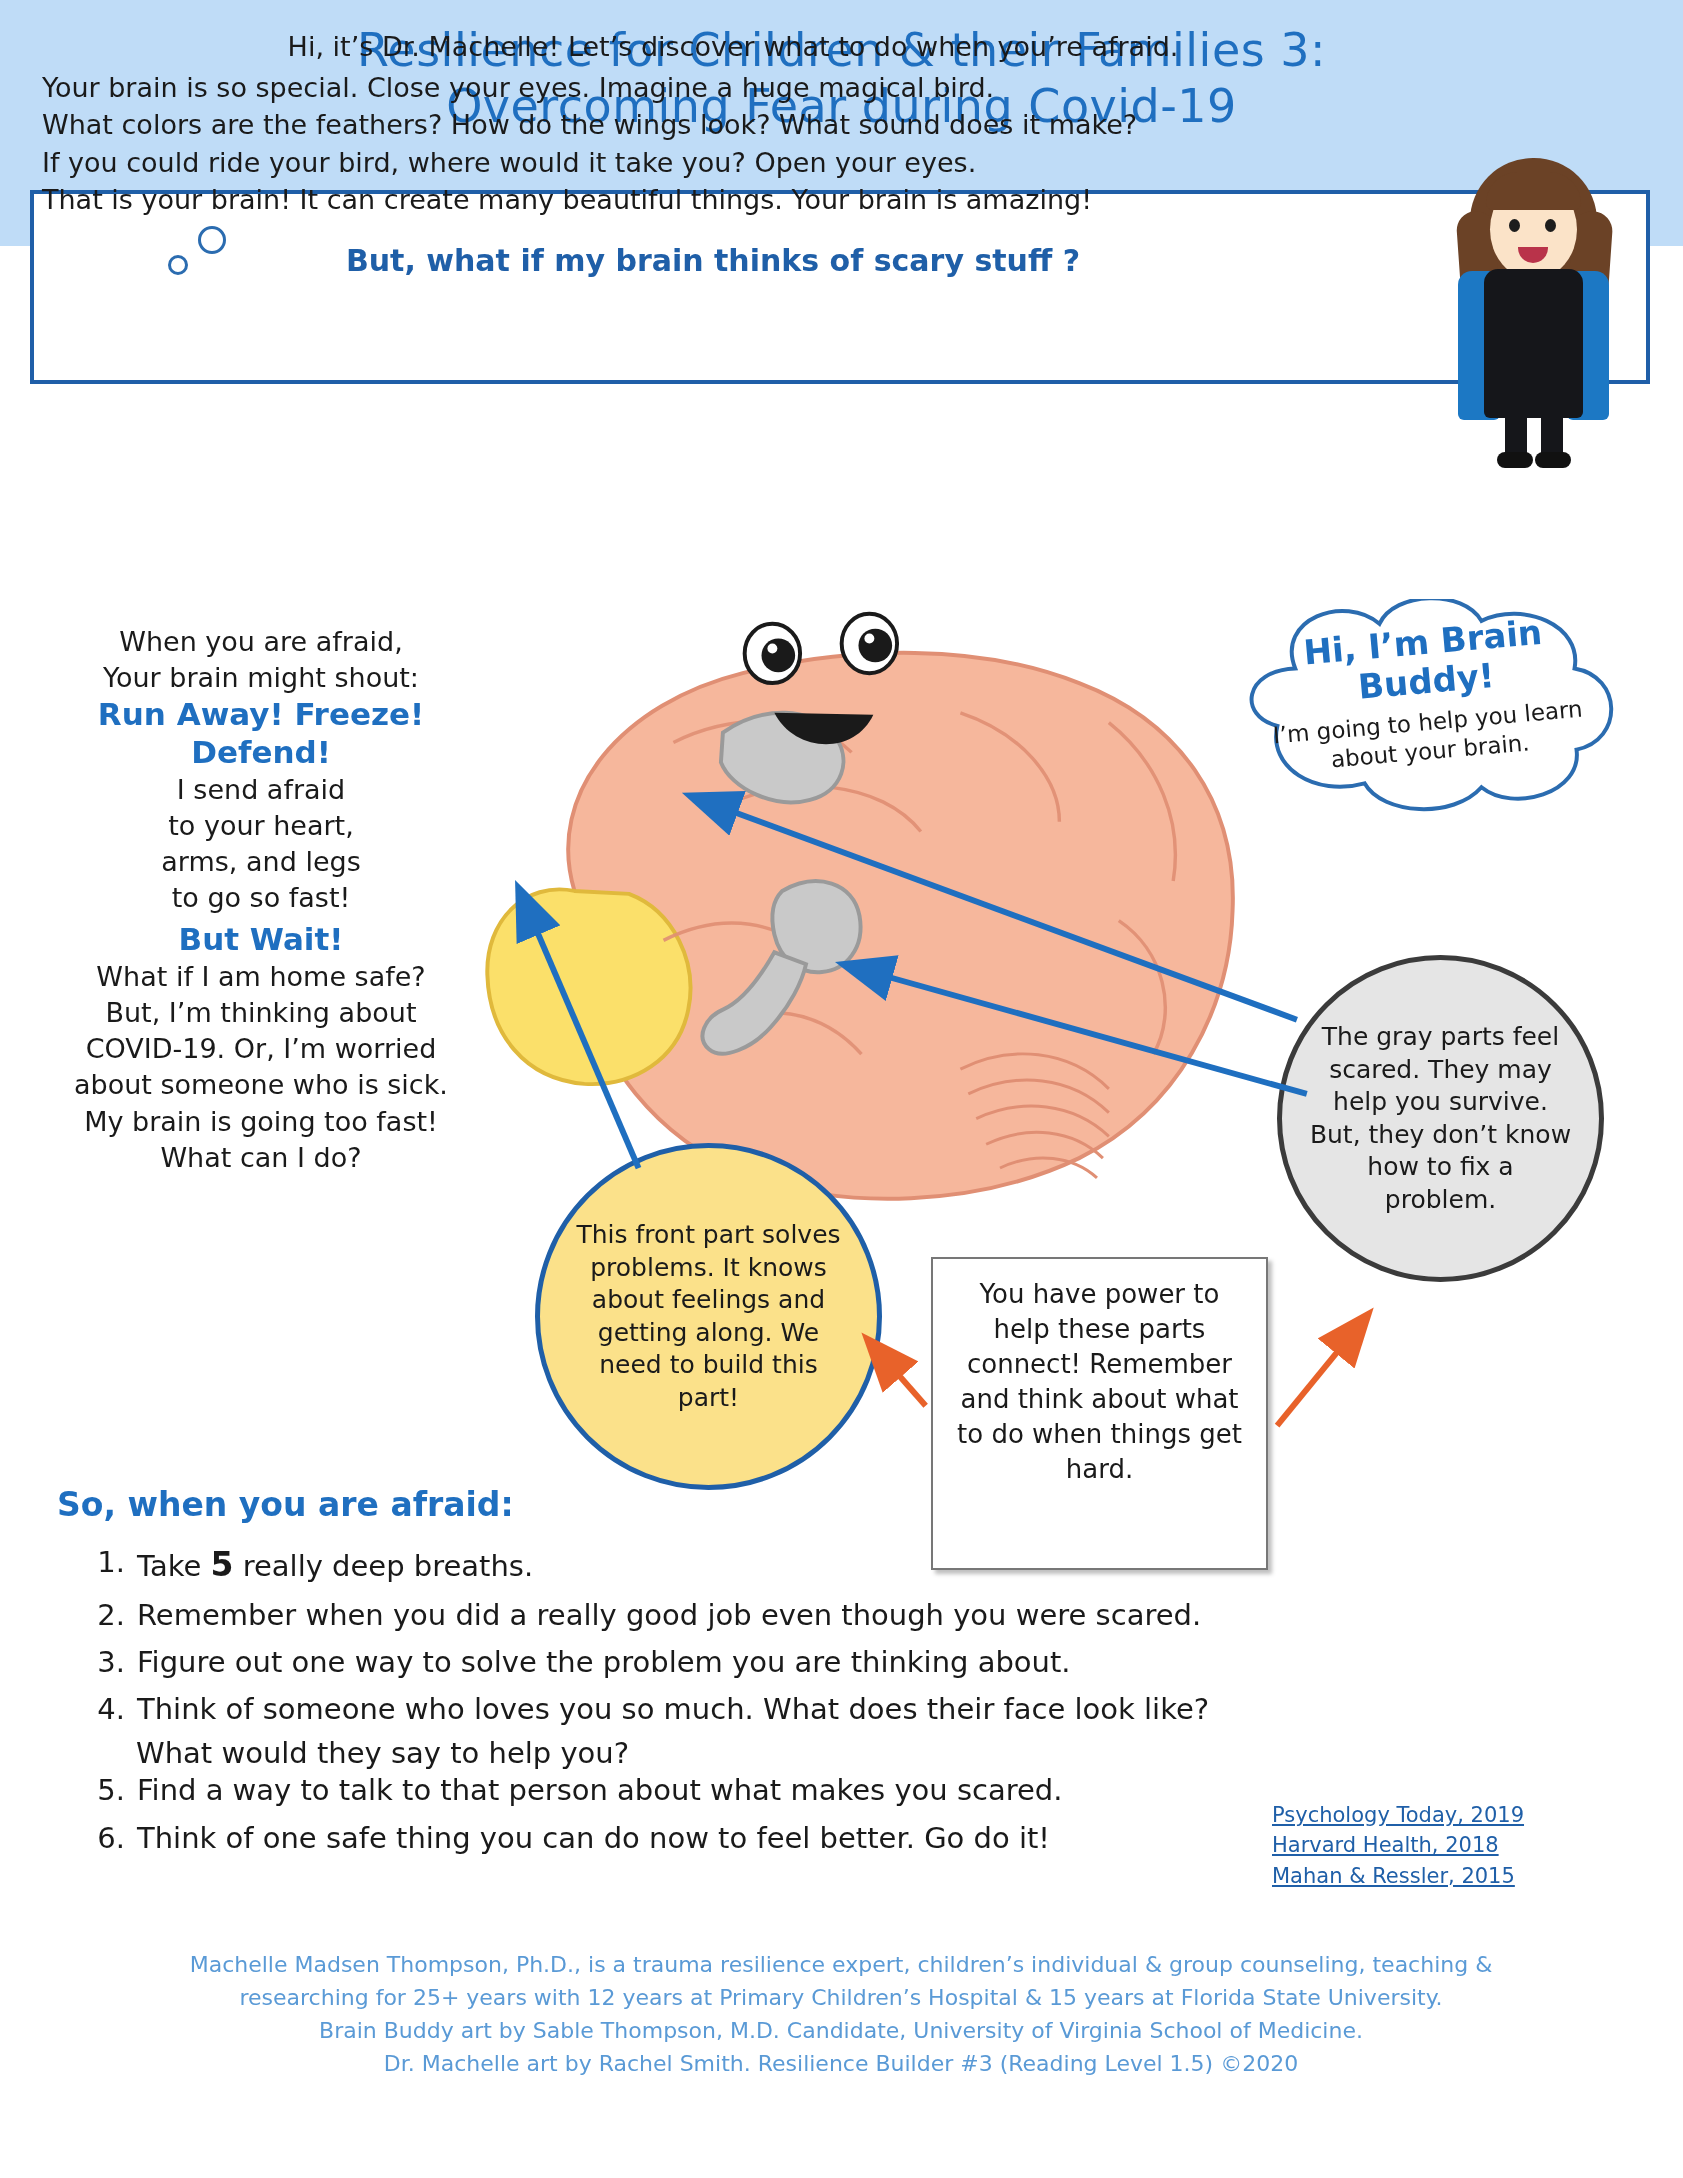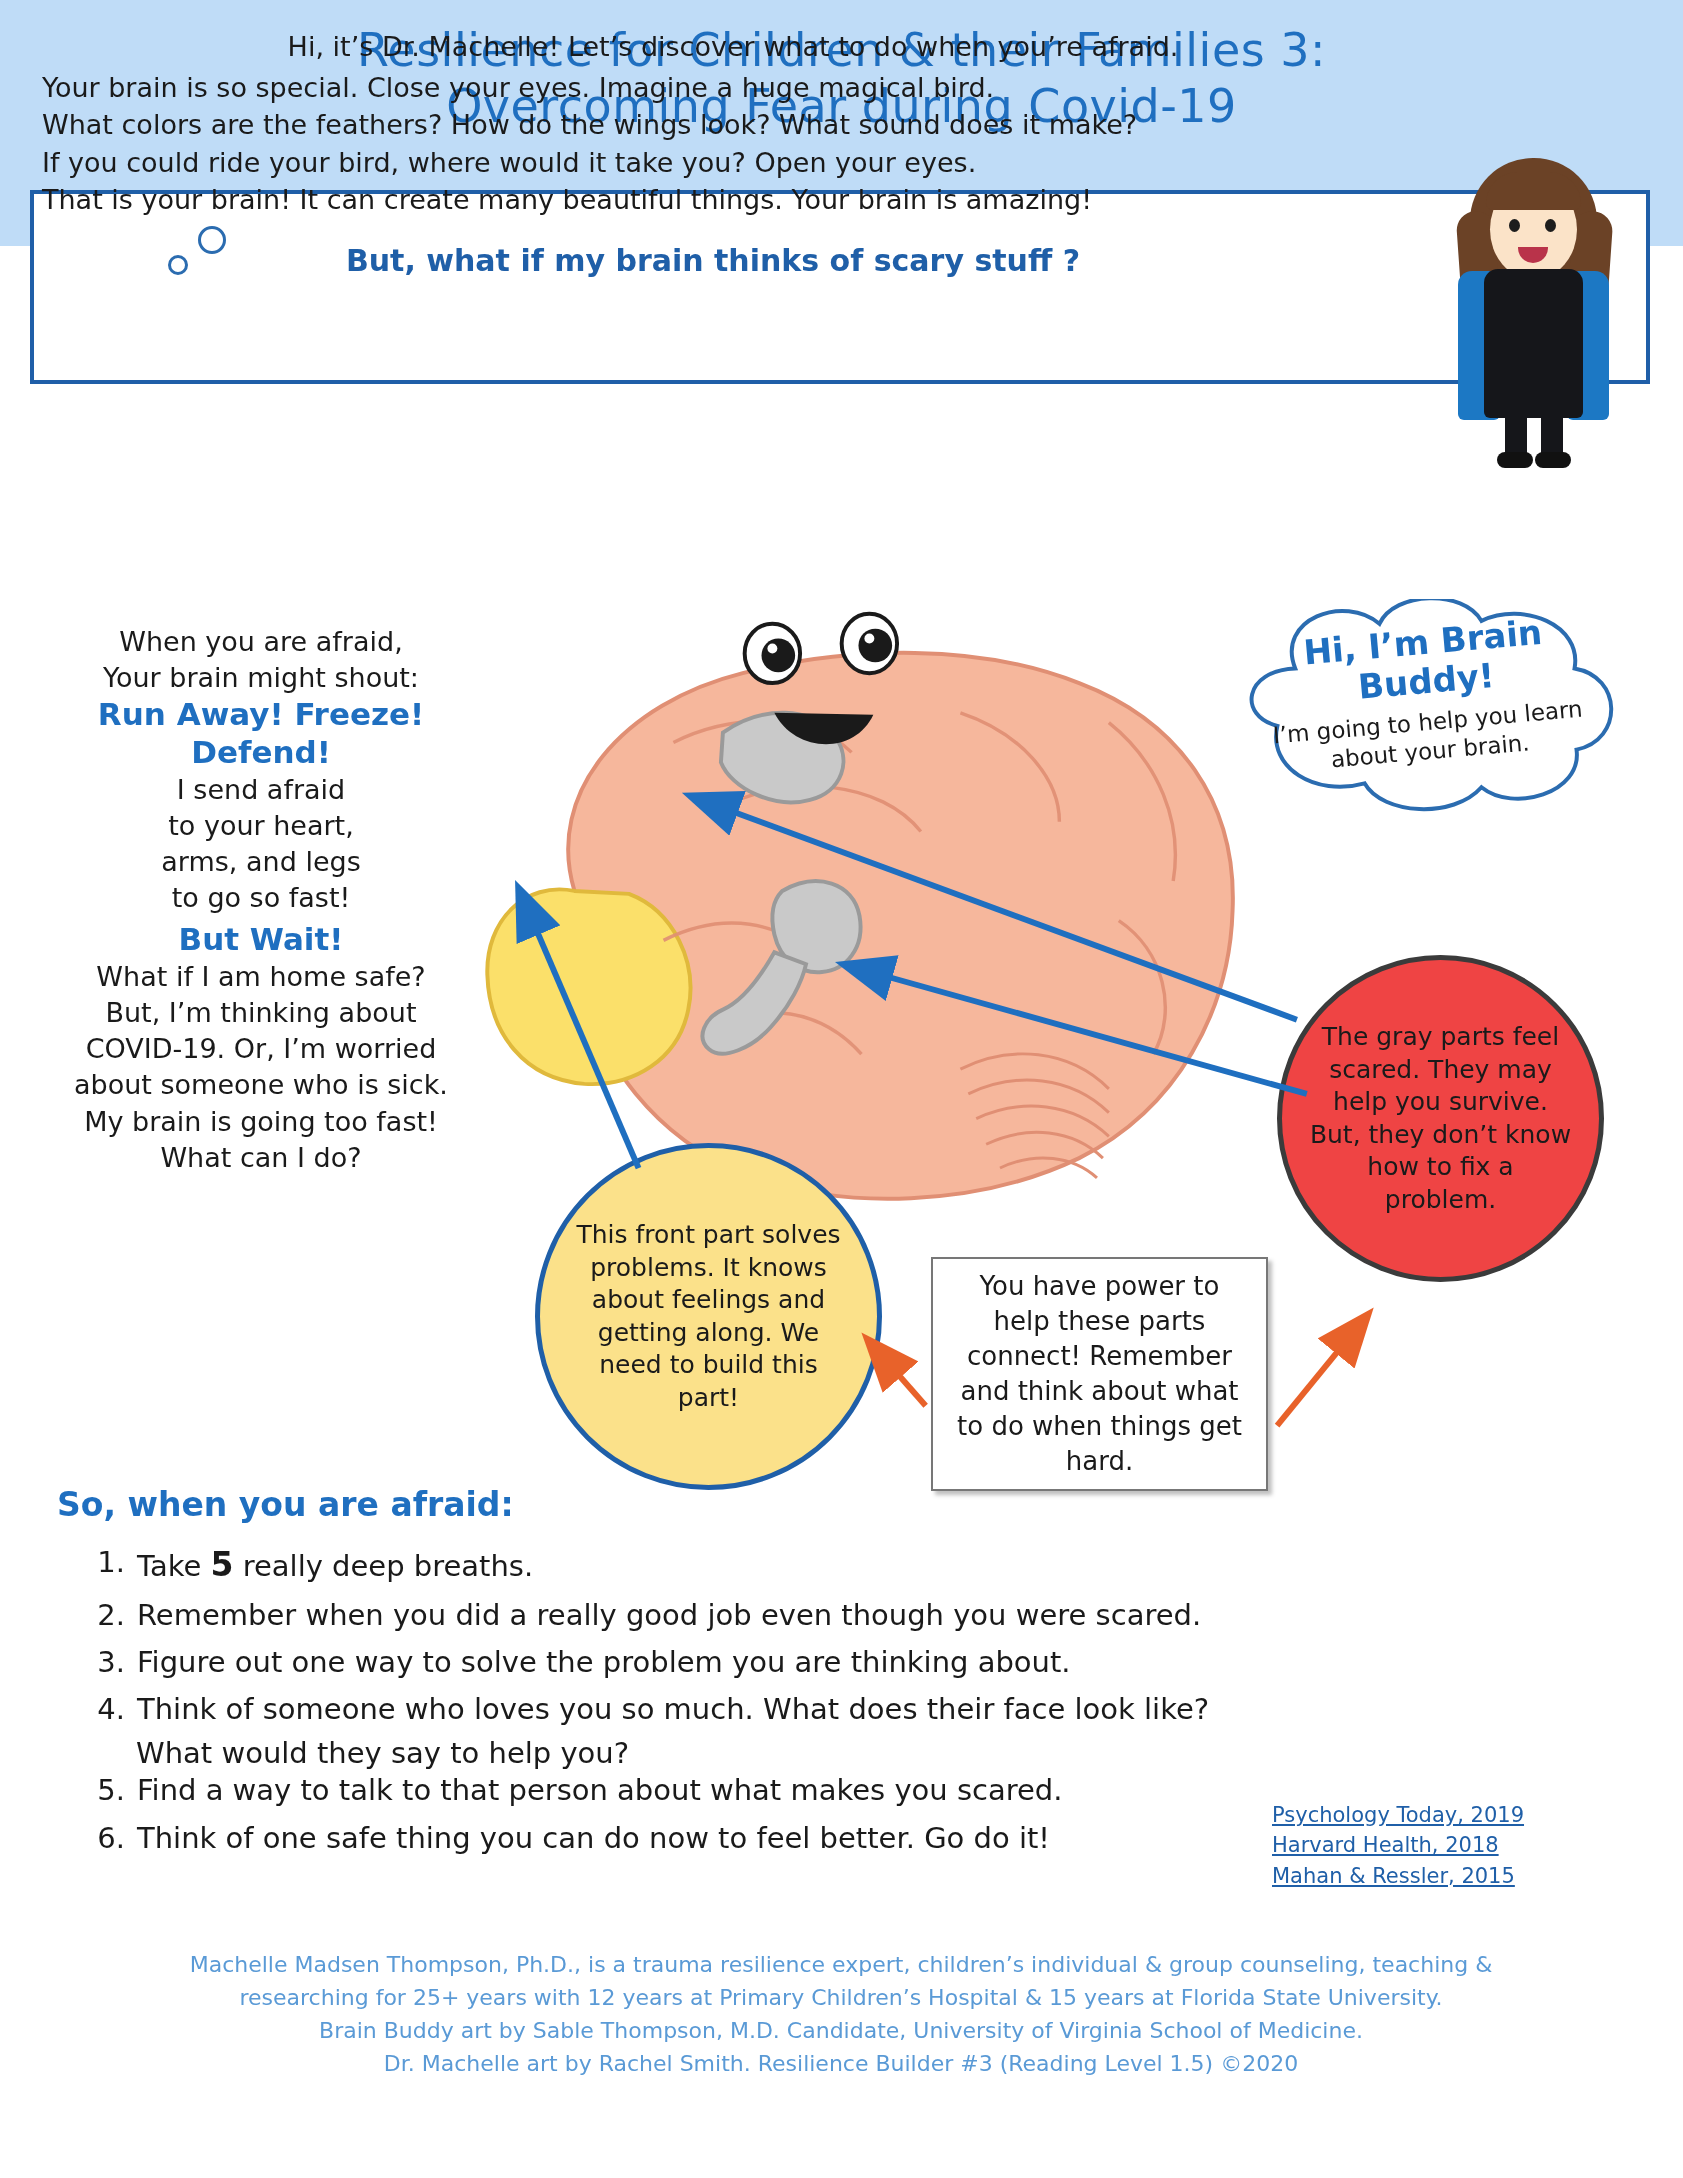--- a/index.html
+++ b/index.html
@@ -89,28 +89,28 @@
     display:flex;align-items:center;justify-content:center;
     text-align:center;box-sizing:border-box;
   }
   .bubble-yellow{
     left:535px;top:1143px;width:347px;height:347px;
     background:#fbe18a;border:5px solid #1f5fa8;
     color:#1a1a1a;font-size:25px;line-height:1.3;padding:26px;
   }
   .bubble-gray{
     left:1277px;top:955px;width:327px;height:327px;
-    background:#ef4444;border:5px solid #3b3b3b;
+    background:#e5e5e5;border:5px solid #3b3b3b;
     color:#1a1a1a;font-size:25px;line-height:1.3;padding:26px;
   }
   .rect-callout{
-    position:absolute;left:931px;top:1257px;width:337px;height:234px;
+    position:absolute;left:931px;top:1257px;width:337px;height:313px;
     background:#ffffff;border:2px solid #777;
     box-shadow:4px 4px 4px rgba(0,0,0,0.25);
-    display:flex;align-items:center;justify-content:center;text-align:center;
+    display:flex;justify-content:center;text-align:center;
     color:#1a1a1a;font-size:26px;line-height:1.35;padding:18px;box-sizing:border-box;
   }
 
   
   .arrows{position:absolute;left:0;top:0;width:1683px;height:2178px;pointer-events:none;}
 
   
   .so-title{position:absolute;left:57px;top:1485px;color:#1f6fc0;font-size:33px;font-weight:bold;}
   .steps{position:absolute;left:79px;top:1542px;width:1465px;}
   .step{display:flex;color:#1a1a1a;font-size:29px;line-height:1.42;margin-bottom:6px;}

